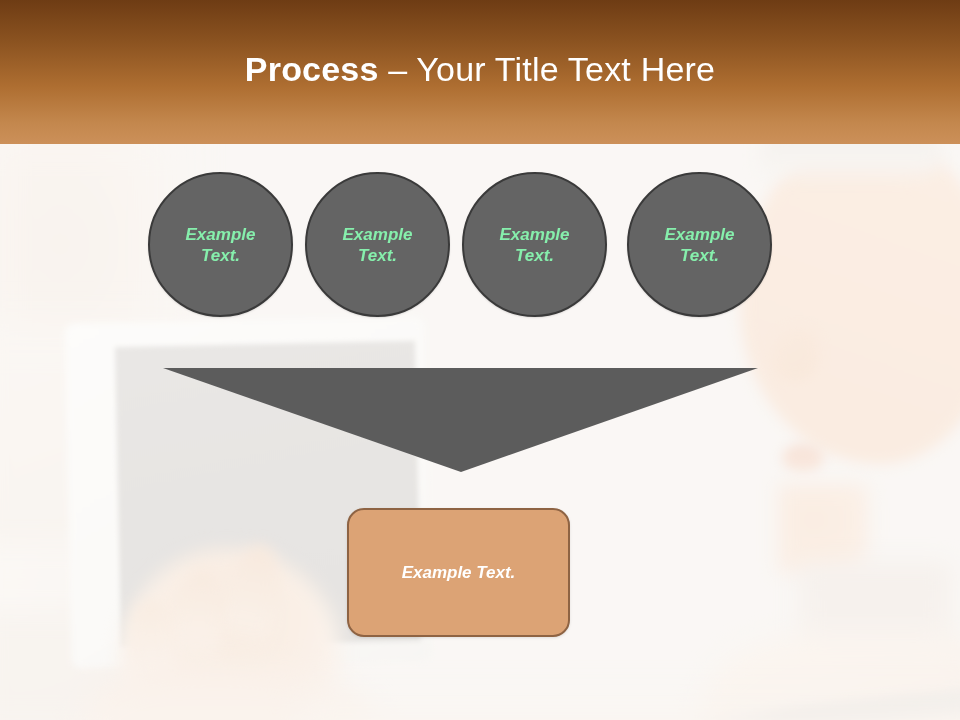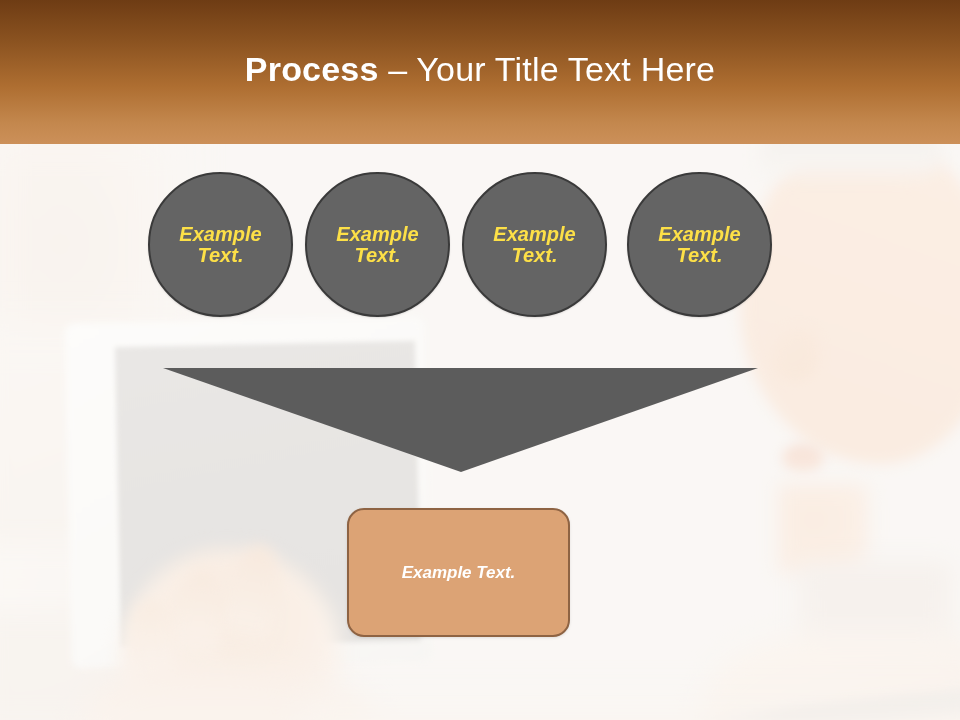--- a/index.html
+++ b/index.html
@@ -195,22 +195,22 @@
     border-radius: 50%;
     background: #646464;
     border: 2px solid #3A3A3A;
     box-sizing: border-box;
     display: flex;
     align-items: center;
     justify-content: center;
     box-shadow: 0 1px 2px rgba(0,0,0,0.12);
   }
   .circle .circle-label {
-    color: #fde047;
-    font-size: 20px;
+    color: #86efac;
+    font-size: 17px;
     line-height: 21px;
     font-weight: bold;
     font-style: italic;
     text-align: center;
     white-space: pre-line;
   }
   #circle-0 { left: 148px; }
   #circle-1 { left: 305px; }
   #circle-2 { left: 462px; }
   #circle-3 { left: 627px; }

